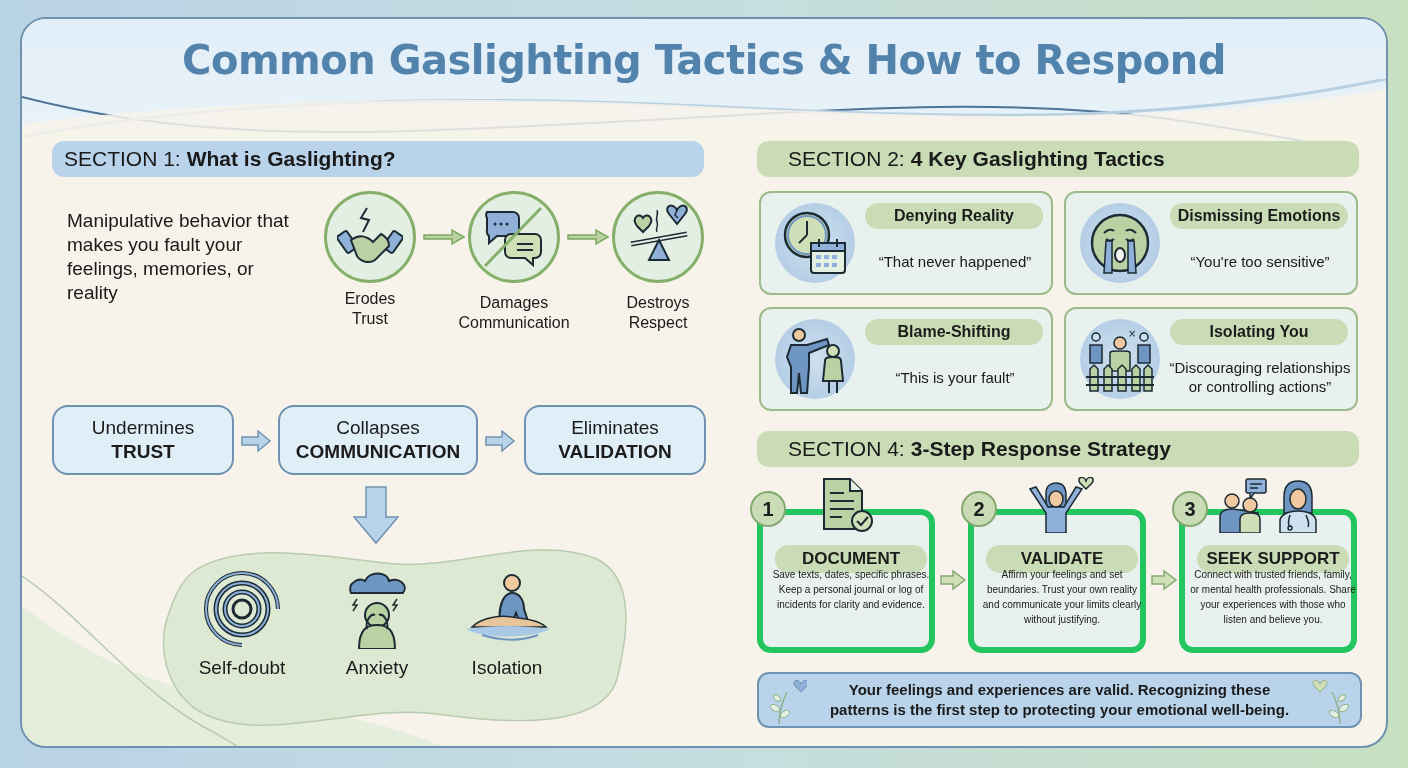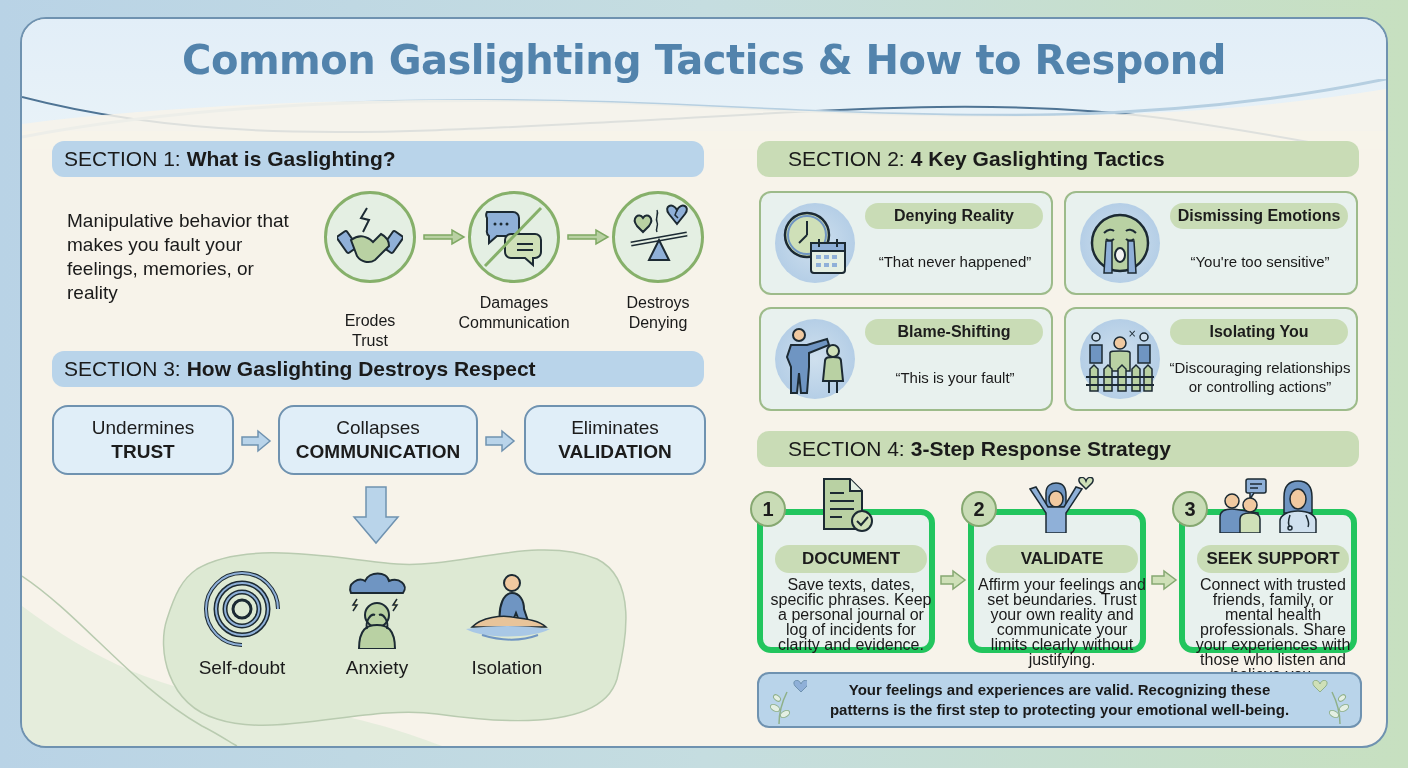--- a/index.html
+++ b/index.html
@@ -92,22 +92,22 @@
   .step-num {
     position: absolute; width: 36px; height: 36px; border-radius: 50%;
     background: #c9dcb6; border: 2px solid #86a871; font-weight: bold; font-size: 20px;
     display: flex; align-items: center; justify-content: center;
   }
   .step-pill {
     position: absolute; left: 12px; top: 30px; width: 152px; height: 28px; border-radius: 14px;
     background: #c9dcb6; font-weight: bold; font-size: 17px; text-align: center; line-height: 28px;
   }
   .step-text {
-    position: absolute; left: 4px; top: 62px; width: 168px; text-align: center;
-    font-size: 16px; line-height: 15px; color: #1a1a1a;
+    position: absolute; left: 4px; top: 52px; width: 168px; text-align: center;
+    font-size: 10px; line-height: 15px; color: #1a1a1a;
   }
   .step-icon { position: absolute; }
   .step-arrow { position: absolute; width: 28px; height: 22px; }
 
   .footer-note {
     position: absolute; left: 735px; top: 653px; width: 605px; height: 56px;
     border: 2px solid #6f92b0; border-radius: 12px; background: #b9d4ea;
     display: flex; align-items: center; justify-content: center; text-align: center;
     font-weight: bold; font-size: 15px; line-height: 20px; color: #1a1a1a;
   }
@@ -168,37 +168,33 @@
       <path d="M12,22 C6,14 14,8 18,14 C22,8 30,14 24,22 L18,28 Z" fill="#b9d1a3" stroke="#1c2a33" stroke-width="2"></path>
       <path d="M44,10 C38,2 48,-2 52,6 C56,-2 66,2 60,10 L52,20 Z" fill="#8fb0d8" stroke="#1c2a33" stroke-width="2"></path>
       <path d="M52,6 L50,11 L53,14" stroke="#1c2a33" stroke-width="1.5" fill="none"></path>
       <path d="M32,6 C34,10 30,14 32,18 C34,22 30,24 32,28" stroke="#1c2a33" stroke-width="1.5" fill="none"></path>
       <line x1="6" y1="40" x2="62" y2="30" stroke="#1c2a33" stroke-width="5"></line>
       <line x1="6" y1="40" x2="62" y2="30" stroke="#e4efe3" stroke-width="2"></line>
       <path d="M34,36 L24,56 L44,56 Z" fill="#8fb0d8" stroke="#1c2a33" stroke-width="2"></path>
     </svg>
   </div>
 
-  <div class="flow-label" style="left:302px; top:292px; width:92px;">
+  <div class="flow-label" style="left:302px; top:270px; width:92px;">
     <div>Erodes</div>
       <div>Trust</div>
   </div>
   <div class="flow-label" style="left:420px; top:274px; width:144px;">
     <div>Damages</div>
       <div>Communication</div>
   </div>
   <div class="flow-label" style="left:590px; top:274px; width:92px;">
     <div>Destroys</div>
-      <div>Denying</div>
-  </div>
-
-  <div class="section-bar blue" style="left:30px; top:332px; width:652px;">
-    <span class="pre">SECTION 3:</span>
-    <span class="main">How Gaslighting Destroys Respect</span>
-  </div>
+      <div>Respect</div>
+  </div>
+
 
   <div class="s3-box" style="left:30px; top:386px; width:182px;">
     <span>Undermines</span>
       <span class="bold">TRUST</span>
   </div>
   <svg class="blue-arrow" style="left:218px; top:410px;" viewBox="0 0 32 24">
     <path d="M2,8 L18,8 L18,2 L30,12 L18,22 L18,16 L2,16 Z" fill="#b9d4ea" stroke="#6f92b0" stroke-width="1.5"></path>
   </svg>
   <div class="s3-box" style="left:256px; top:386px; width:200px;">
     <span>Collapses</span>

